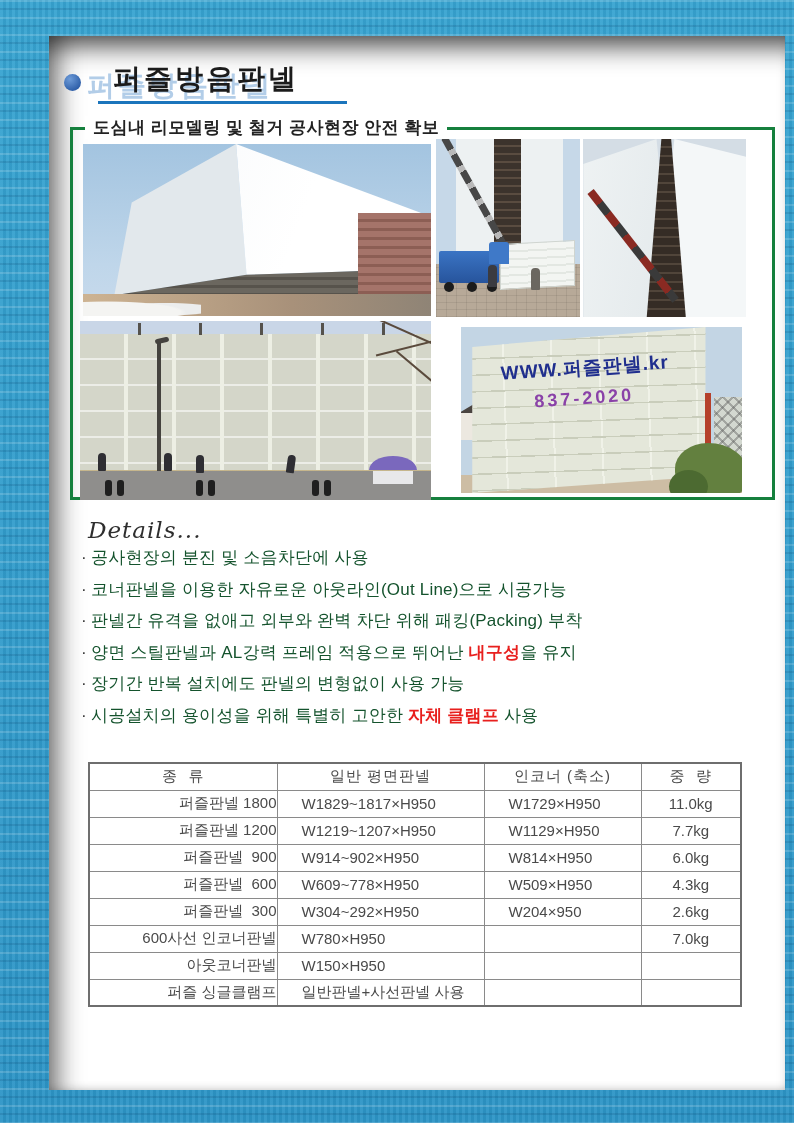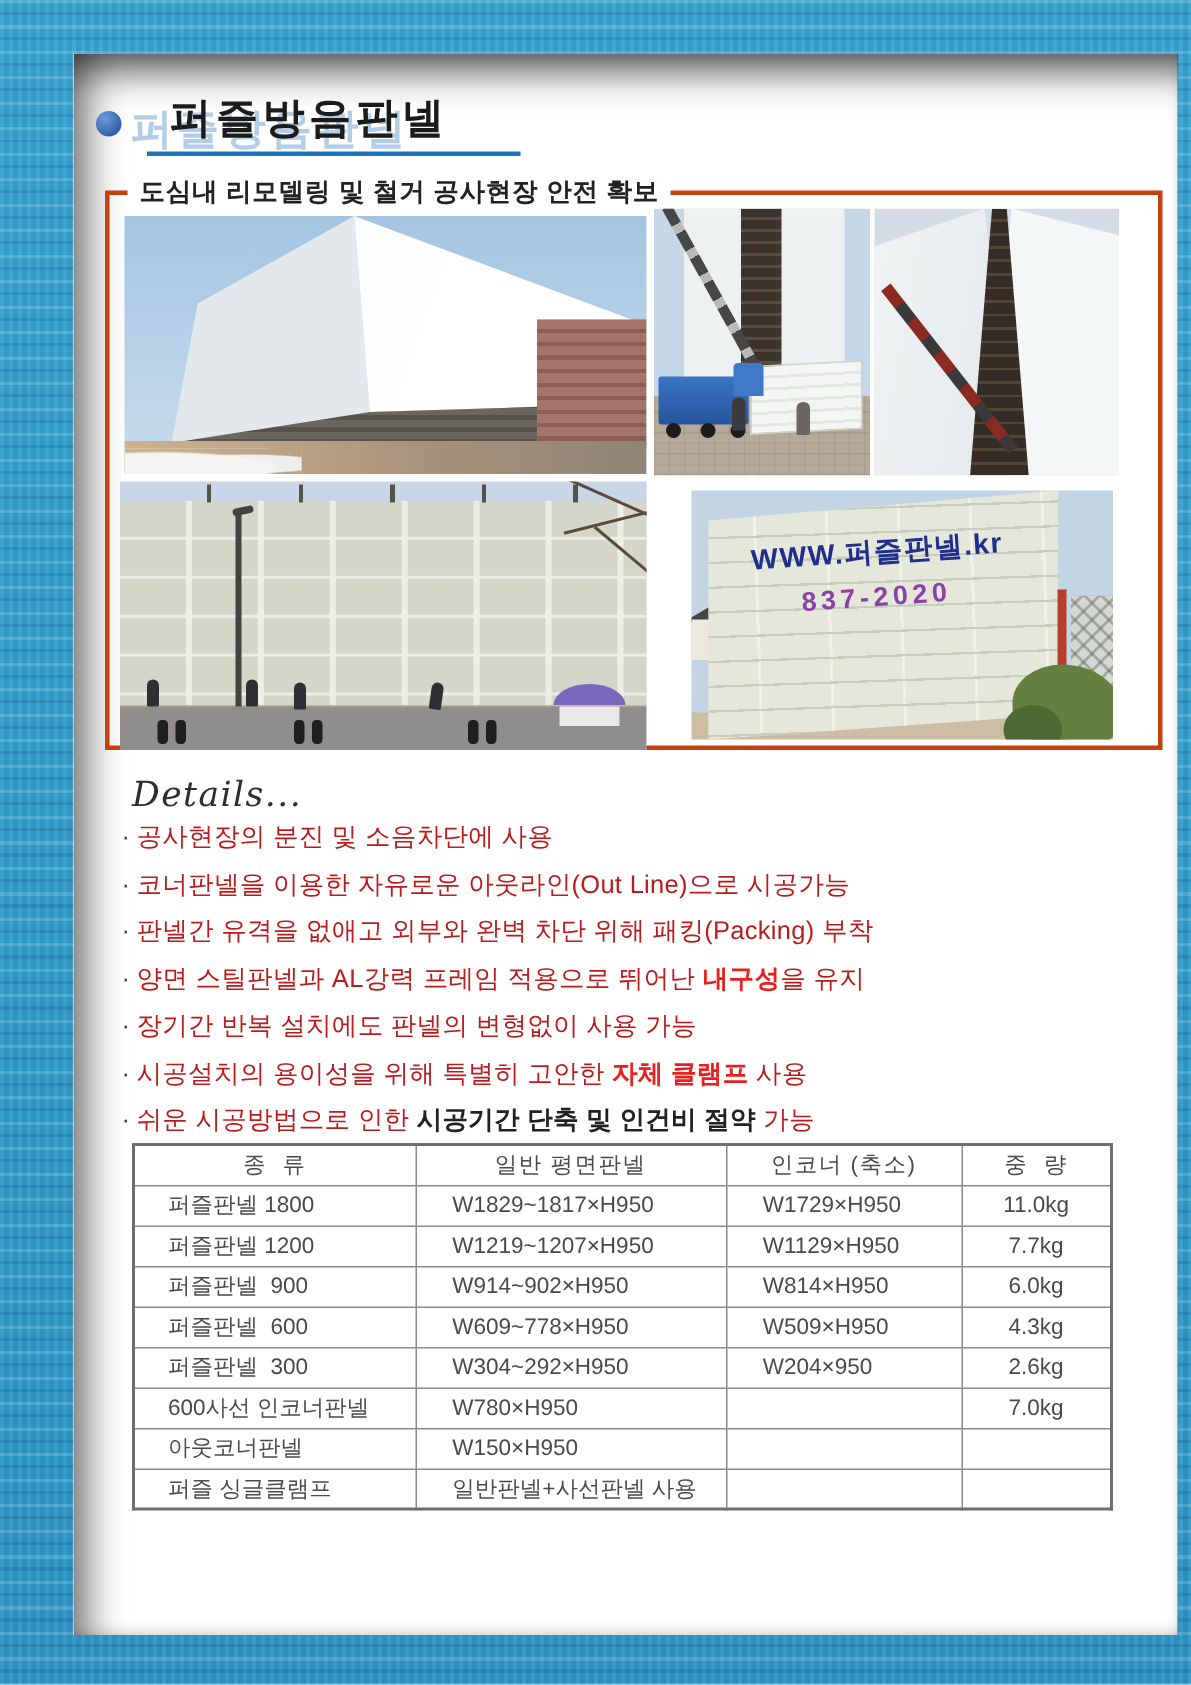--- a/index.html
+++ b/index.html
@@ -32,21 +32,21 @@
   .title-bullet{
     position:absolute; left:15px; top:38px; width:17px; height:17px; border-radius:50%;
     background:radial-gradient(circle at 35% 30%, #6d9bd8, #2d5ea8 75%);
   }
   .title-underline{
     position:absolute; left:49px; top:65px; width:249px; height:3px; background:#1b75bc;
   }
   
   .photo-box{
     position:absolute; left:21px; top:91px; width:705px; height:373px;
-    border:3px solid #c2410c;
+    border:3px solid #15803d;
   }
   .photo-box-heading{
     position:absolute; left:12px; top:-14px; background:#ffffff; padding:0 8px;
     font-size:17px; font-weight:bold; color:#222; letter-spacing:.5px; white-space:pre;
   }
   .photo{ position:absolute; overflow:hidden; background:#dfe6ec; }
   
   .p1{ left:10px; top:14px; width:348px; height:172px;
        background:linear-gradient(180deg,#a3c4e0,#bfd6ea 70%,#c8daec); }
   .p1 .face-l{ position:absolute; inset:0; background:#e2e8ec;
@@ -151,31 +151,31 @@
       background:#4c6a31; border-radius:50%; }
   
   .details-heading{
     position:absolute; left:39px; top:481px;
     font-family:"DejaVu Serif","Liberation Serif",serif; font-style:italic;
     font-size:23px; color:#2e2e2e; letter-spacing:1px;
   }
   .details-list{ position:absolute; left:28px; top:506px; width:690px; }
   .detail-item{ font-size:17px; color:#3c3c3c; line-height:31.5px; letter-spacing:.2px; white-space:pre; }
   .detail-item .bullet-dot{ display:inline-block; width:14px; text-align:center; color:#3c3c3c; }
-  .run-normal{ color:#b91c1c; }
+  .run-normal{ color:#14532d; }
   .run-red{ color:#e8201e; font-weight:bold; }
   .run-bold{ color:#222; font-weight:bold; }
   
   .spec-table{ position:absolute; left:39px; top:726px; border-collapse:collapse; table-layout:fixed; }
   .spec-table th,.spec-table td{
     border:1px solid #8a8a8a; font-size:15px; color:#4a4a4a; height:27px;
     white-space:pre; overflow:hidden; font-weight:normal; padding:0;
   }
   .spec-table{ border:2px solid #6e6e6e; }
-  .spec-table .c0{ width:188px; text-align:left; padding-left:22px; }
+  .spec-table .c0{ width:188px; text-align:right; padding-left:22px; }
   .spec-table .c1{ width:207px; text-align:left; padding-left:24px; }
   .spec-table .c2{ width:157px; text-align:left; padding-left:24px; }
   .spec-table .c3{ width:100px; text-align:center; }
   .spec-table thead th{ text-align:center !important; padding-left:0 !important; letter-spacing:1px; }
 </style>
 </head>
 <body>
 
 <div class="paper">
 
@@ -258,21 +258,20 @@
   </div>
 
   <div class="details-heading">Details...</div>
   <div class="details-list">
       <div class="detail-item"><span class="bullet-dot">·</span><span class="run-normal">공사현장의 분진 및 소음차단에 사용</span></div>
       <div class="detail-item"><span class="bullet-dot">·</span><span class="run-normal">코너판넬을 이용한 자유로운 아웃라인(Out Line)으로 시공가능</span></div>
       <div class="detail-item"><span class="bullet-dot">·</span><span class="run-normal">판넬간 유격을 없애고 외부와 완벽 차단 위해 패킹(Packing) 부착</span></div>
       <div class="detail-item"><span class="bullet-dot">·</span><span class="run-normal">양면 스틸판넬과 AL강력 프레임 적용으로 뛰어난 </span><span class="run-red">내구성</span><span class="run-normal">을 유지</span></div>
       <div class="detail-item"><span class="bullet-dot">·</span><span class="run-normal">장기간 반복 설치에도 판넬의 변형없이 사용 가능</span></div>
       <div class="detail-item"><span class="bullet-dot">·</span><span class="run-normal">시공설치의 용이성을 위해 특별히 고안한 </span><span class="run-red">자체 클램프</span><span class="run-normal"> 사용</span></div>
-      <div class="detail-item"><span class="bullet-dot">·</span><span class="run-normal">쉬운 시공방법으로 인한 </span><span class="run-bold">시공기간 단축 및 인건비 절약</span><span class="run-normal"> 가능</span></div>
     </div>
 
   <table class="spec-table">
     <thead>
       <tr>
           <th class="c0">종  류</th>
           <th class="c1">일반 평면판넬</th>
           <th class="c2">인코너 (축소)</th>
           <th class="c3">중  량</th>
         </tr>

